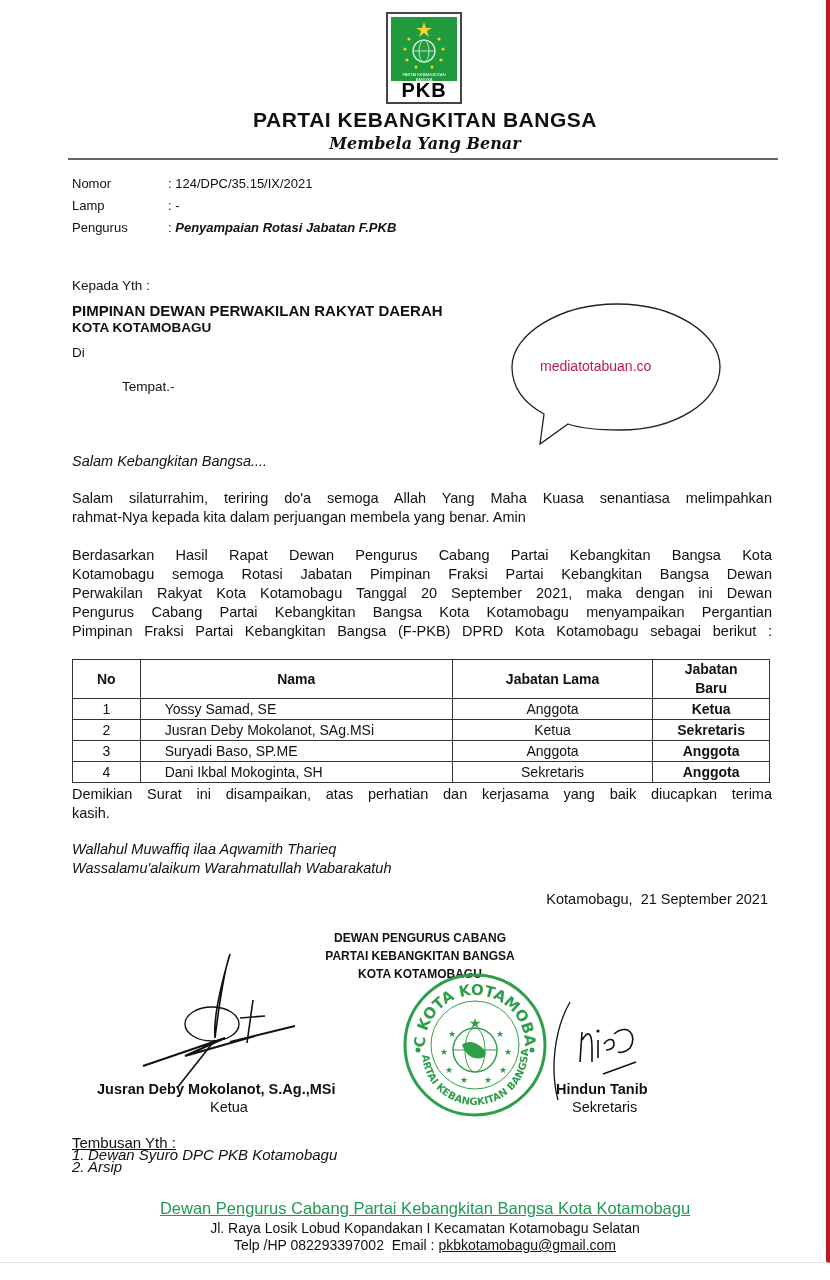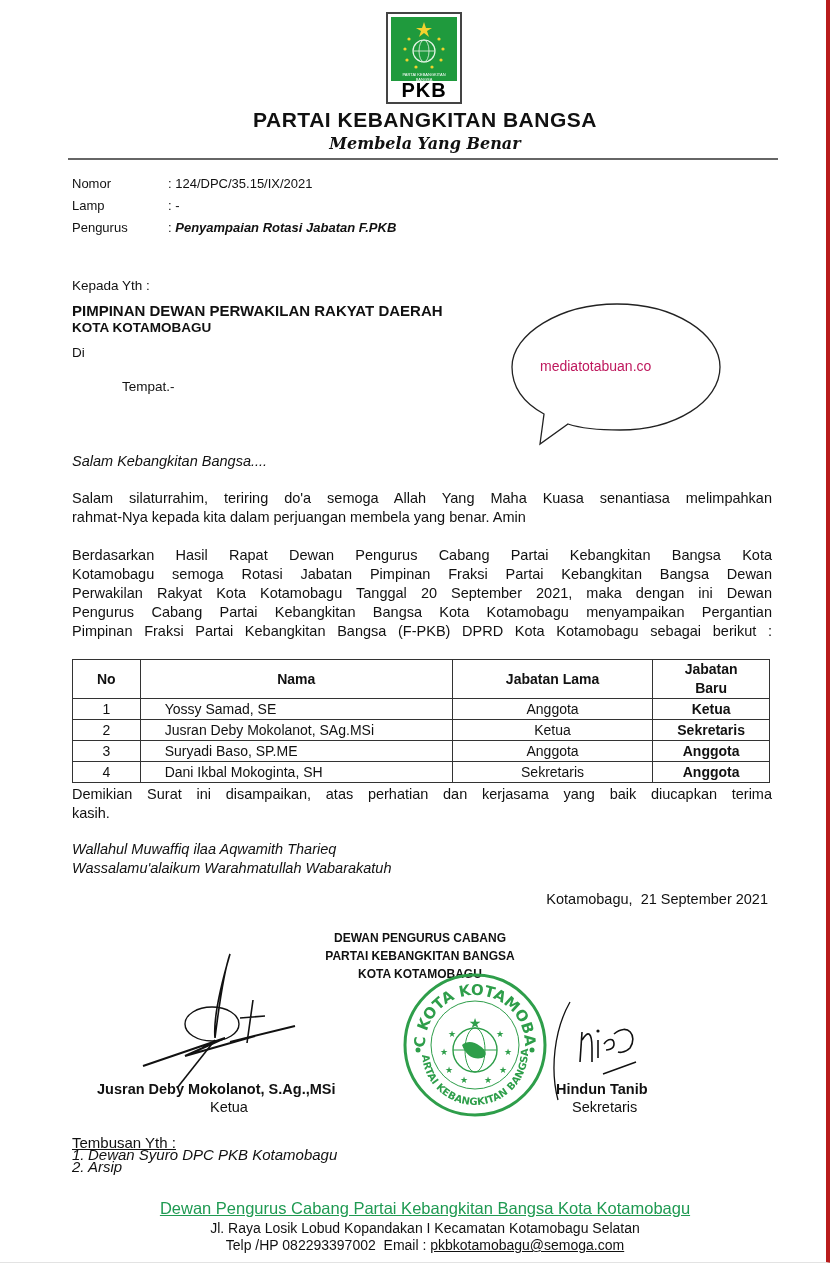--- a/index.html
+++ b/index.html
@@ -211,15 +211,15 @@
   <div class="abs signer-role" style="left:572px; top:1099px;">Sekretaris</div>
 
   <div class="abs cc">
     <div class="title">Tembusan Yth :</div>
     <div><span class="num">1.</span><span class="item">Dewan Syuro DPC PKB Kotamobagu</span></div>
     <div><span class="num">2.</span><span class="item">Arsip</span></div>
   </div>
 
   <div class="abs footer footer-org">Dewan Pengurus Cabang Partai Kebangkitan Bangsa Kota Kotamobagu</div>
   <div class="abs footer footer-addr">Jl. Raya Losik Lobud Kopandakan I Kecamatan Kotamobagu Selatan</div>
-  <div class="abs footer footer-contact"><span style="white-space:pre;">Telp /HP 082293397002  Email : </span><span class="email">pkbkotamobagu@semoga.com</span></div>
+  <div class="abs footer footer-contact"><span style="white-space:pre;">Telp /HP 082293397002  Email : </span><span class="email">pkbkotamobagu@gmail.com</span></div>
 
 </div>
 
 </body></html>

